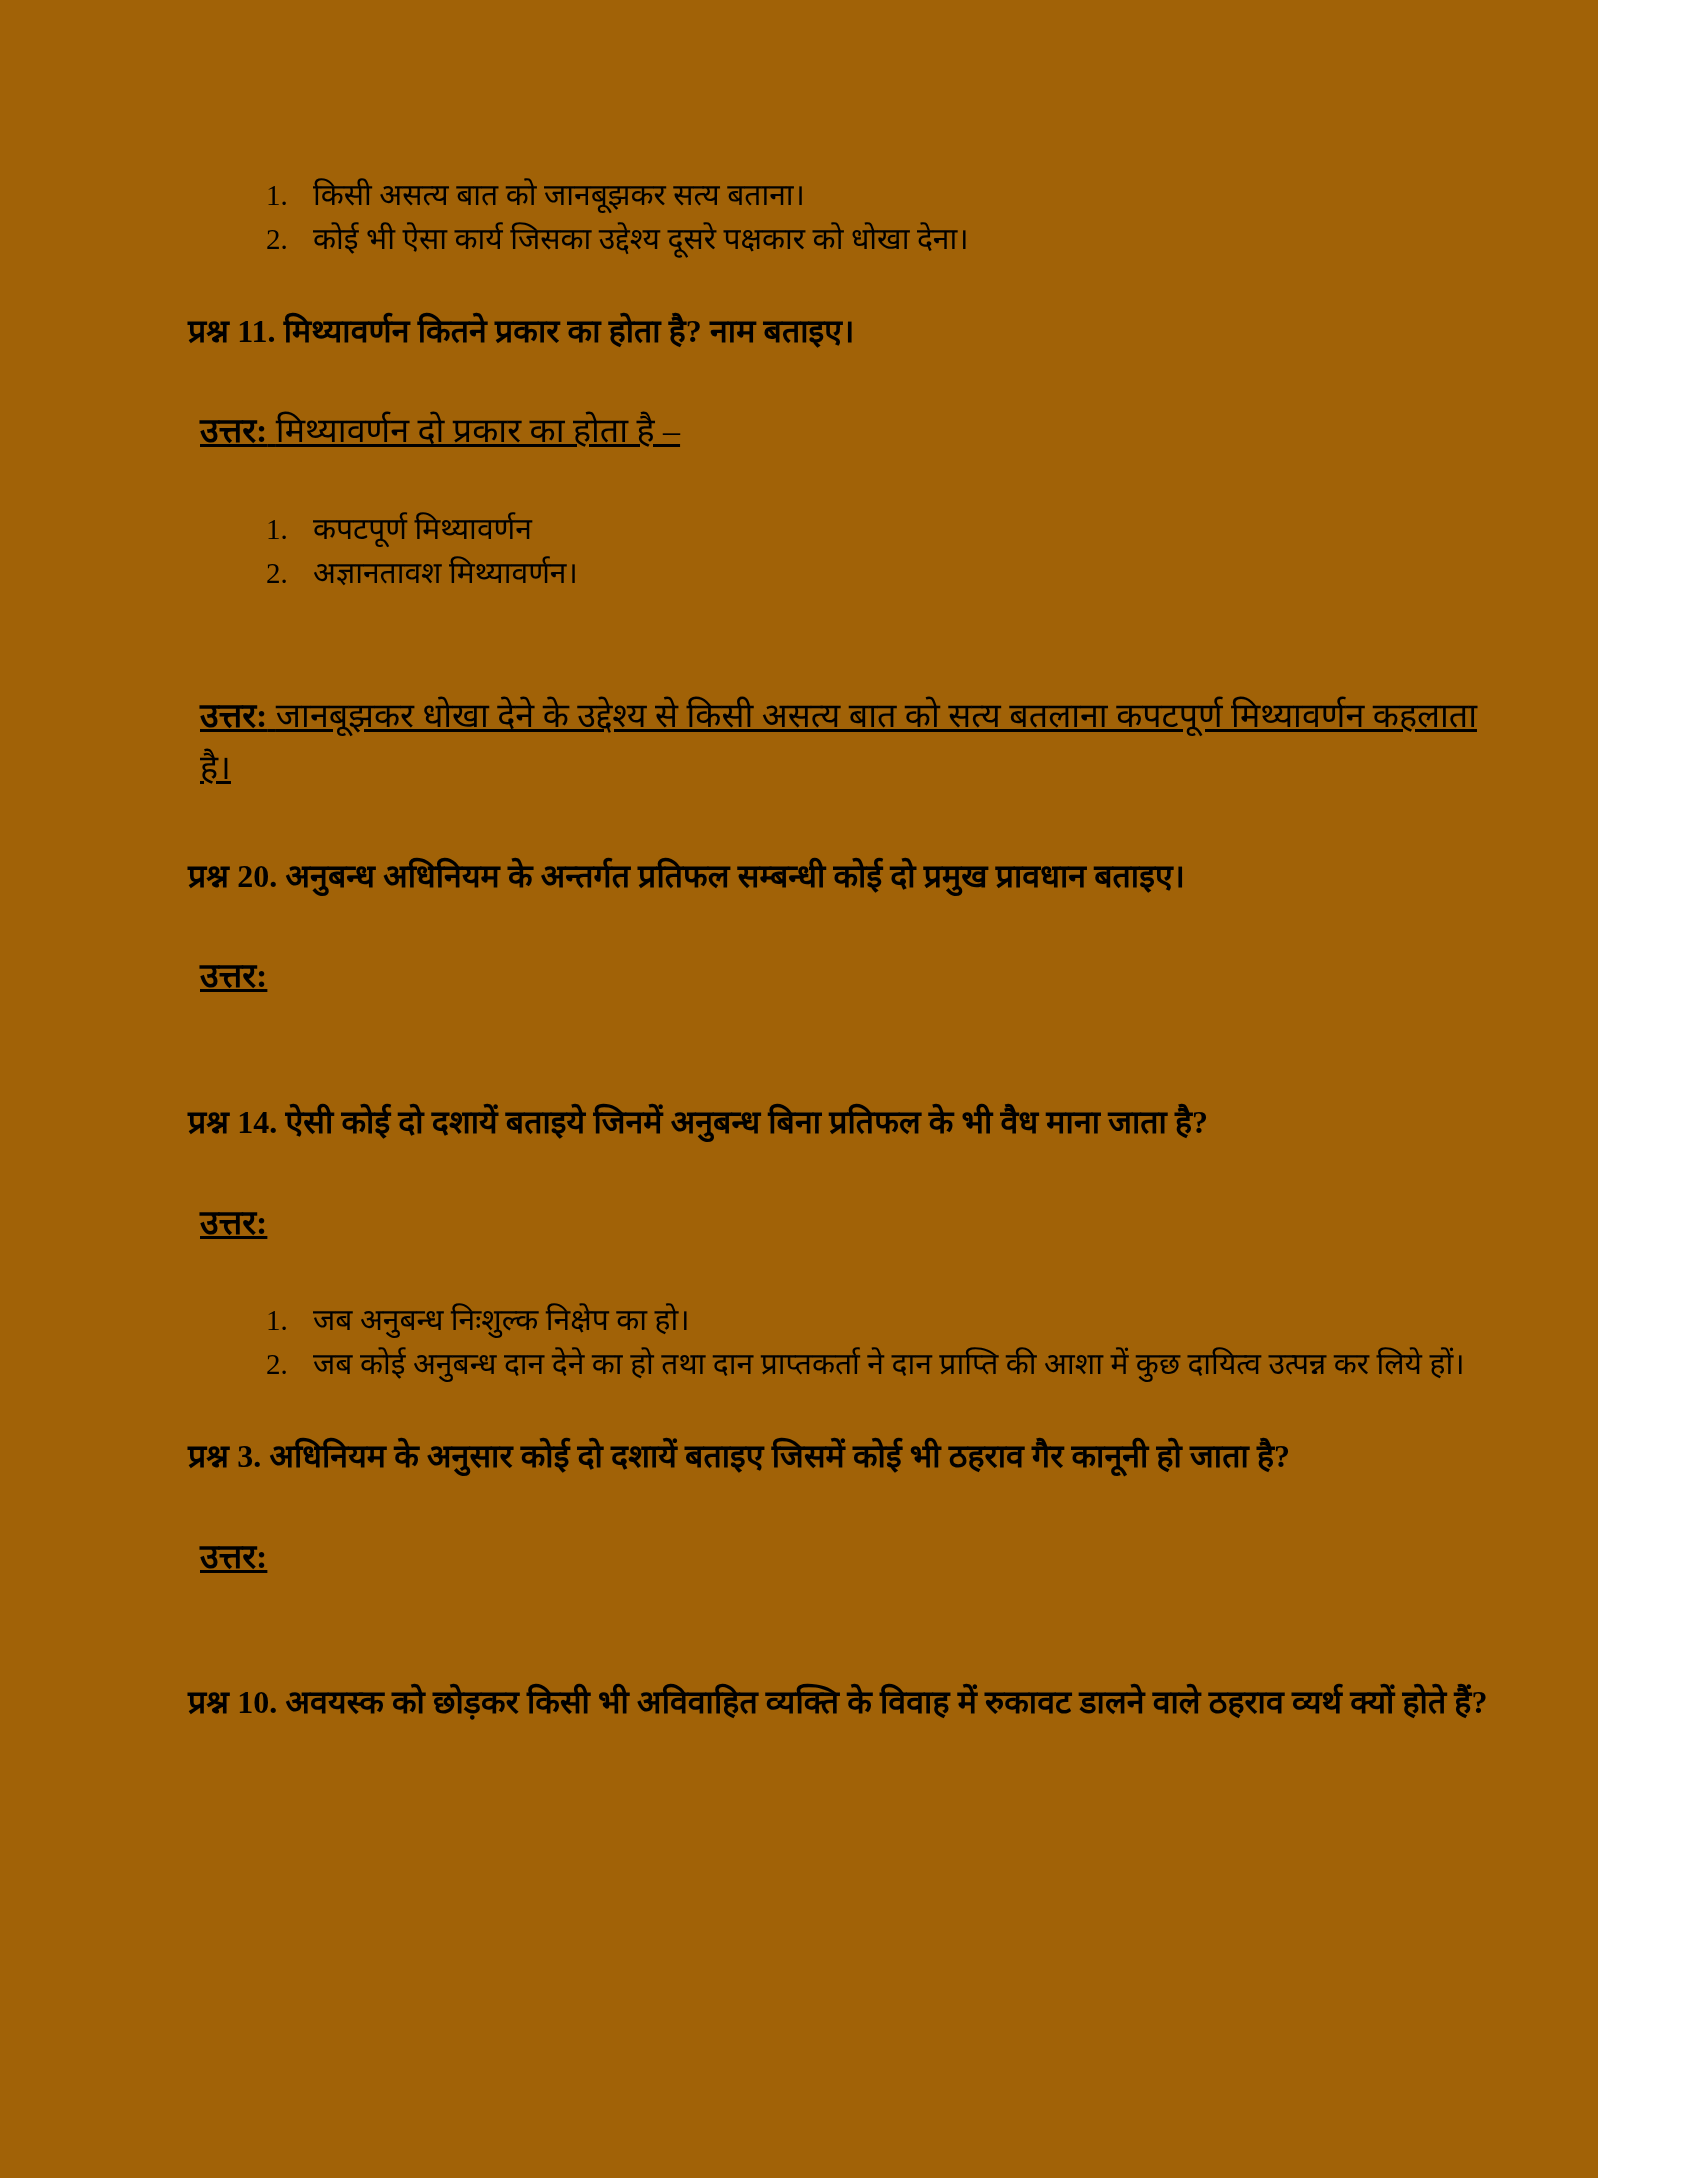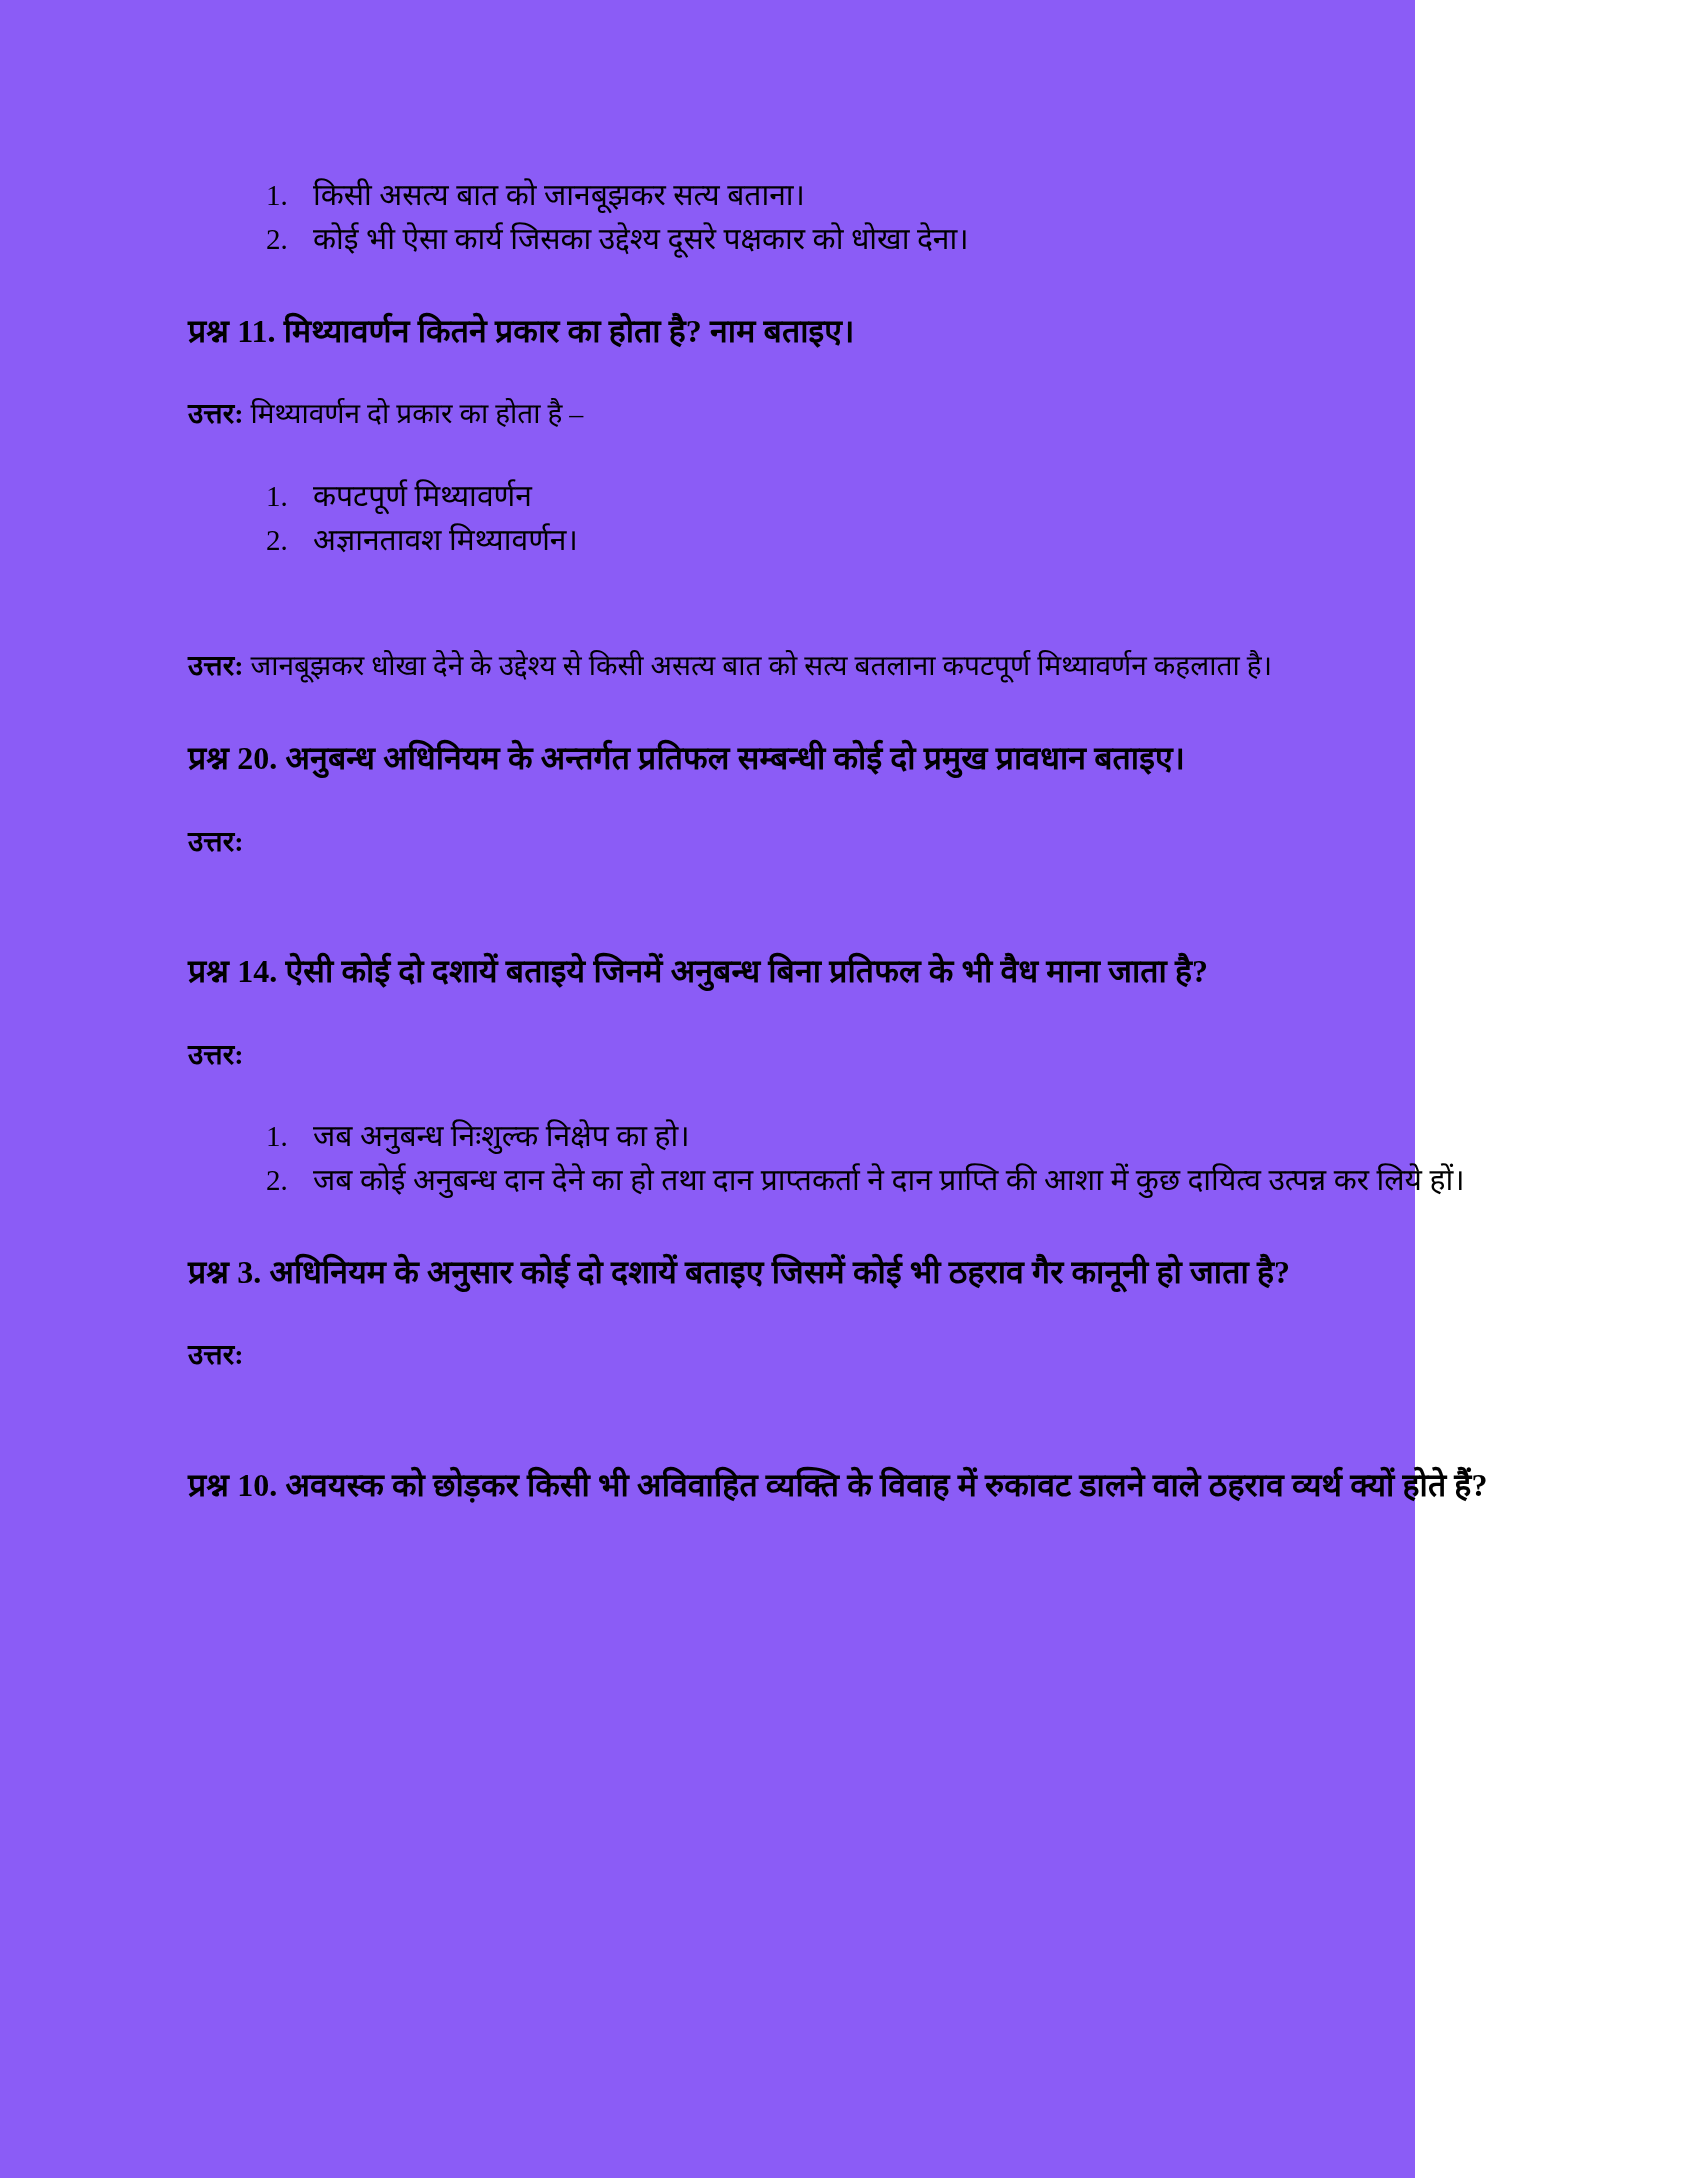--- a/index.html
+++ b/index.html
@@ -10,23 +10,23 @@
   }
   body {
     width: 1683px;
     height: 2178px;
     font-family: "Liberation Serif", "DejaVu Serif", serif;
     color: #000000;
     -webkit-font-smoothing: antialiased;
   }
   .page {
     box-sizing: border-box;
-    width: 1415px;
+    width: 1598px;
     min-height: 2178px;
-    background: #8b5cf6;
+    background: #a16207;
     padding: 173px 173px 119px 188px;
     position: relative;
   }
   .doc-body {
     width: 1307px;
   }
 
   
   .q-heading {
     font-family: "Liberation Serif", "DejaVu Serif", serif;
@@ -35,25 +35,26 @@
     line-height: 1.52;
     color: #000;
     margin: 0 0 0 0;
     padding: 0;
     letter-spacing: 0.1px;
   }
 
   
   .ans-para {
     font-family: "Liberation Serif", "DejaVu Serif", serif;
-    font-size: 28px;
+    font-size: 34px;
     line-height: 1.52;
     color: #000;
-    margin: 0;
+    margin: 12px;
     padding: 0;
+    text-decoration: underline;
   }
   .ans-label {
     font-weight: 700;
   }
 
   
   ol.num-list {
     margin: 0;
     padding: 0 0 0 107px;
     list-style-position: outside;

